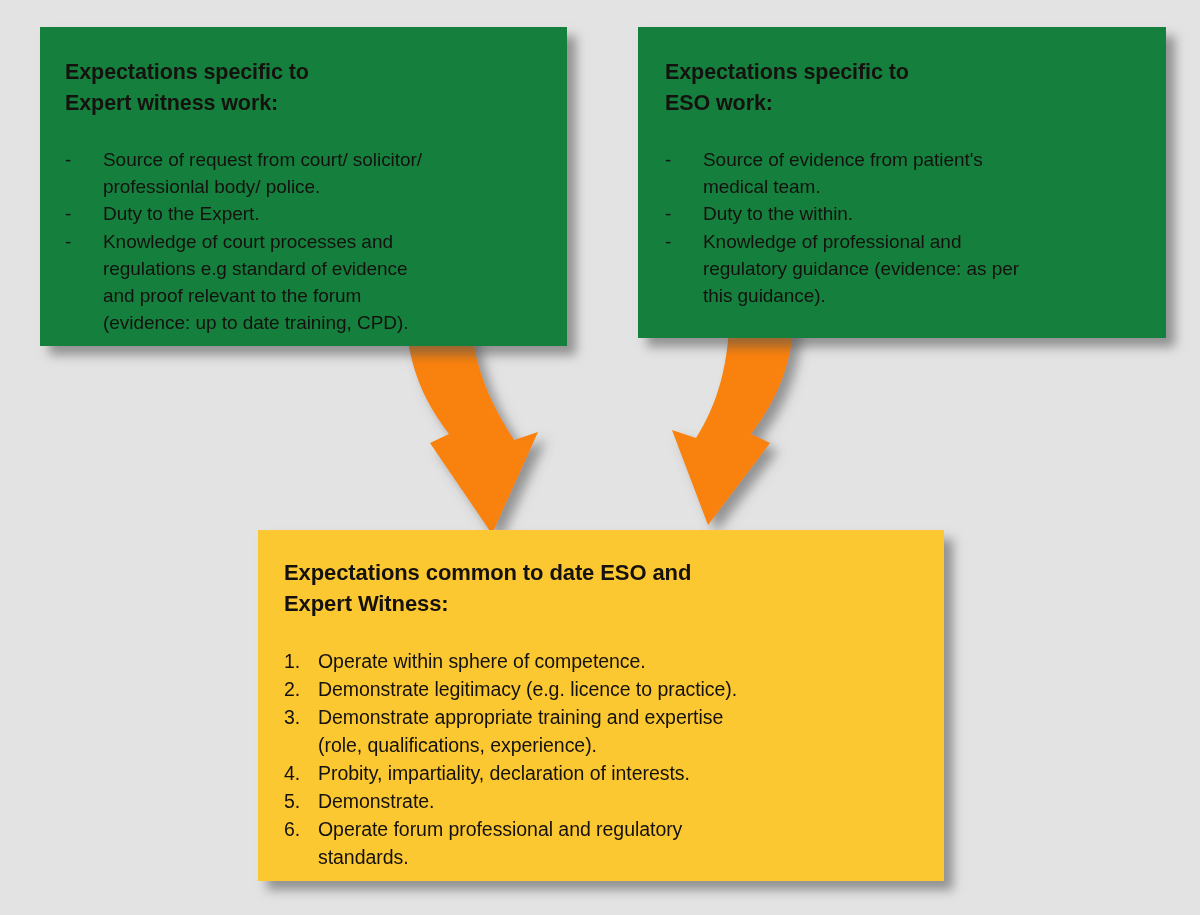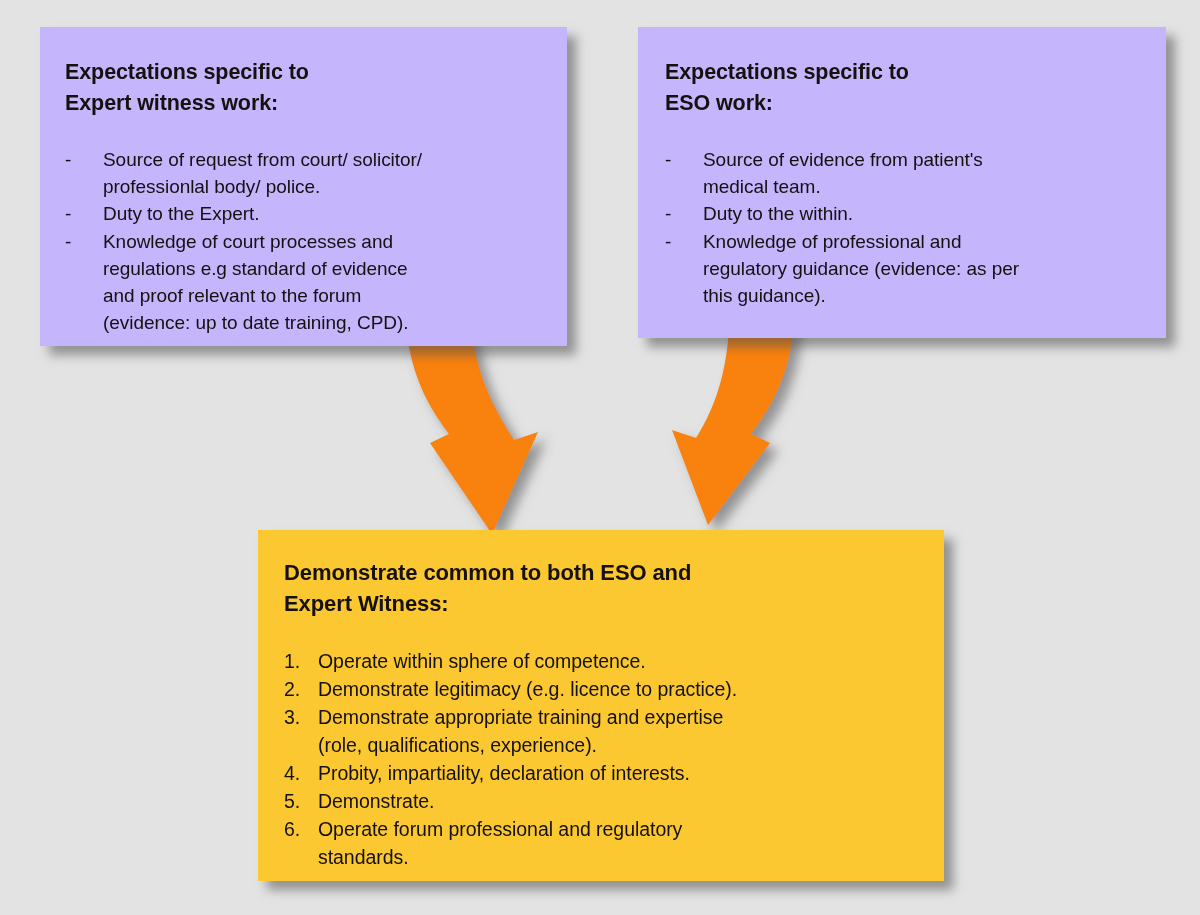--- a/index.html
+++ b/index.html
@@ -31,21 +31,21 @@
   }
 
   
   .box {
     position: absolute;
     z-index: 2;
     box-sizing: border-box;
     box-shadow: 9px 9px 10px rgba(80, 80, 80, 0.55);
     color: #14110f;
   }
-  .box-orange { background: #c4b5fd; }
+  .box-orange { background: #15803d; }
   .box-yellow { background: #fcc831; }
 
   #box-expert {
     left: 40px;
     top: 27px;
     width: 527px;
     height: 319px;
     padding: 30px 22px 0 25px;
   }
   #box-eso {
@@ -175,21 +175,21 @@
       <li>
         <span class="marker">-</span>
         <span class="li-text">Knowledge of professional and
 regulatory guidance (evidence: as per
 this guidance).</span>
       </li>
     </ul>
   </div>
 
   <div class="box box-yellow" id="box-common">
-    <div class="box-title">Demonstrate common to both ESO and
+    <div class="box-title">Expectations common to date ESO and
 Expert Witness:</div>
     <ol class="num-list">
       <li>
         <span class="marker">1.</span>
         <span class="li-text">Operate within sphere of competence.</span>
       </li>
       <li>
         <span class="marker">2.</span>
         <span class="li-text">Demonstrate legitimacy (e.g. licence to practice).</span>
       </li>

